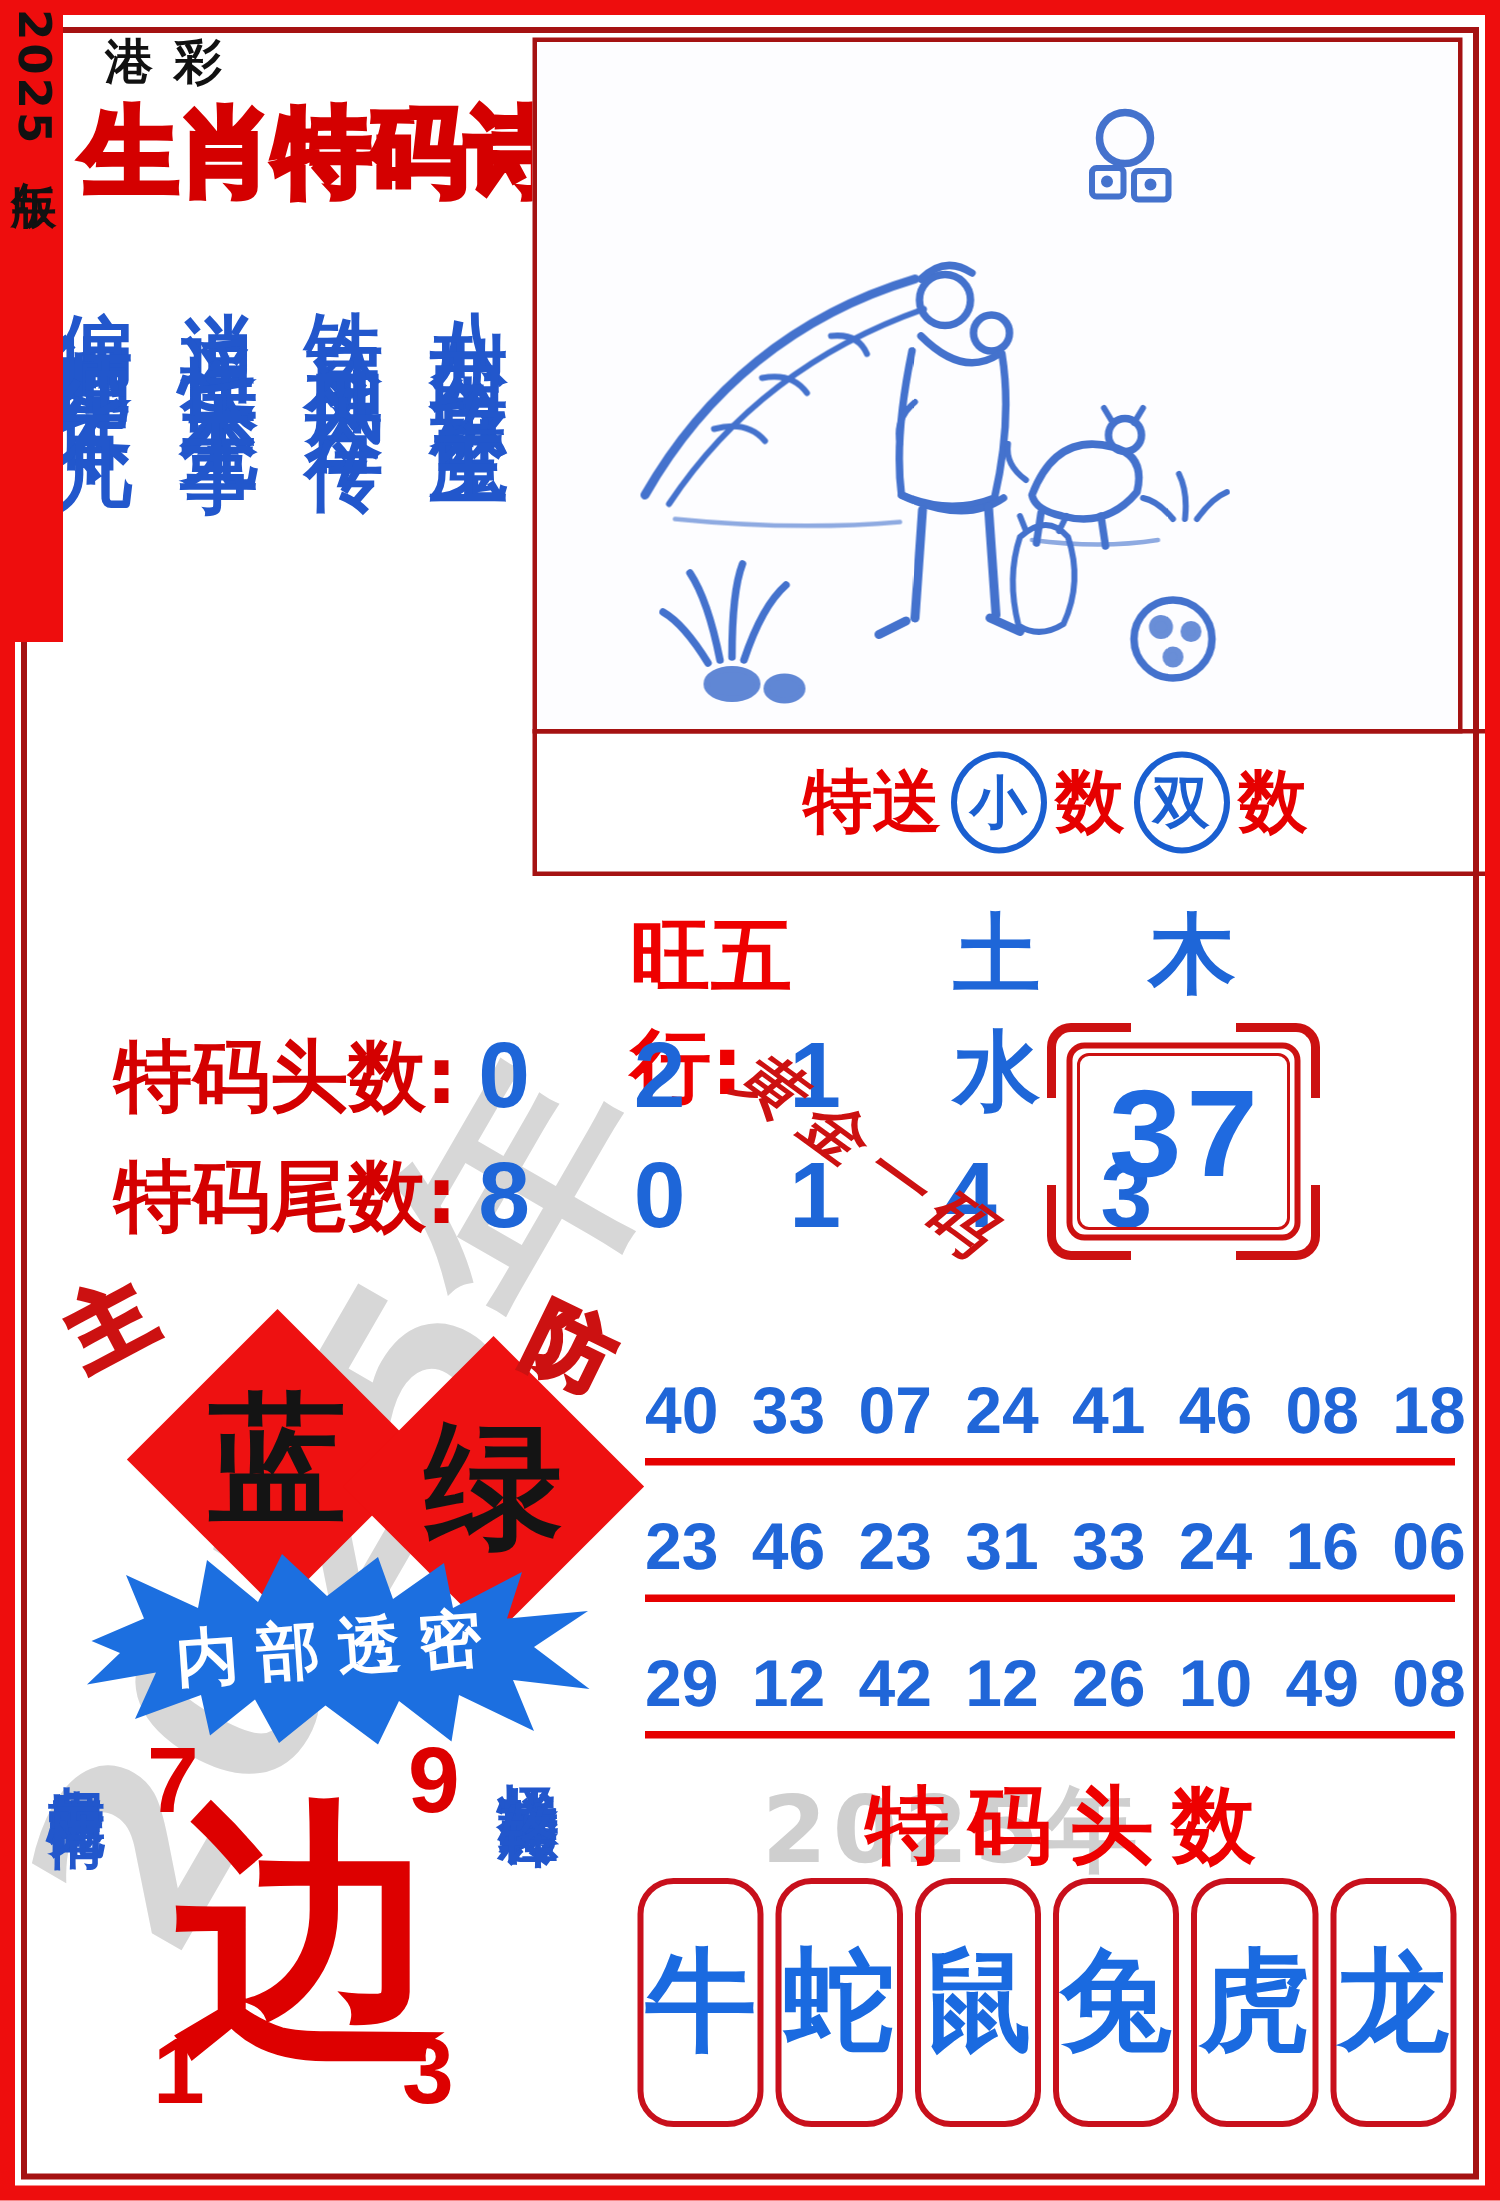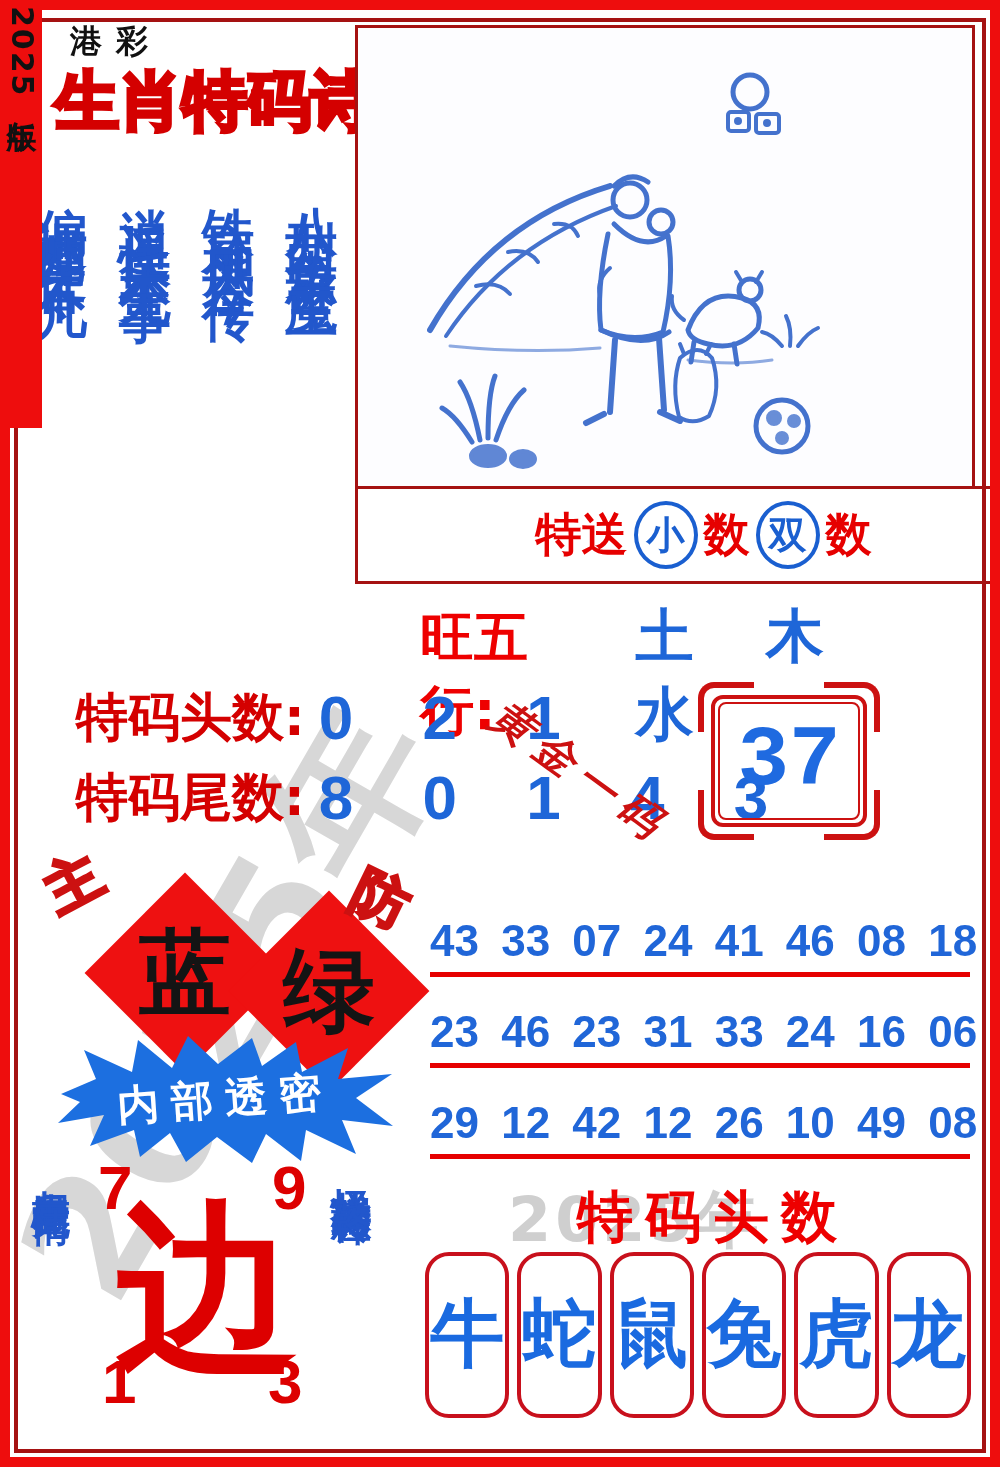--- a/index.html
+++ b/index.html
@@ -230,21 +230,21 @@
     <div class="bk bk-tl"></div>
     <div class="bk bk-tr"></div>
     <div class="bk bk-bl"></div>
     <div class="bk bk-br"></div>
     <div class="golden-inner">
       <span class="golden-num">37</span>
     </div>
   </div>
 
   <div class="z trans-rows">
-    <div class="trans-row">43 33 07 24 41 46 08 18</div>
+    <div class="trans-row">40 33 07 24 41 46 08 18</div>
     <div class="trans-row">23 46 23 31 33 24 16 06</div>
     <div class="trans-row">29 12 42 12 26 10 49 08</div>
   </div>
 
   <div class="z outline-char zhu">主</div>
   <div class="z diamond d1">
     <span>蓝</span>
   </div>
   <div class="z diamond d2">
     <span>绿</span>

